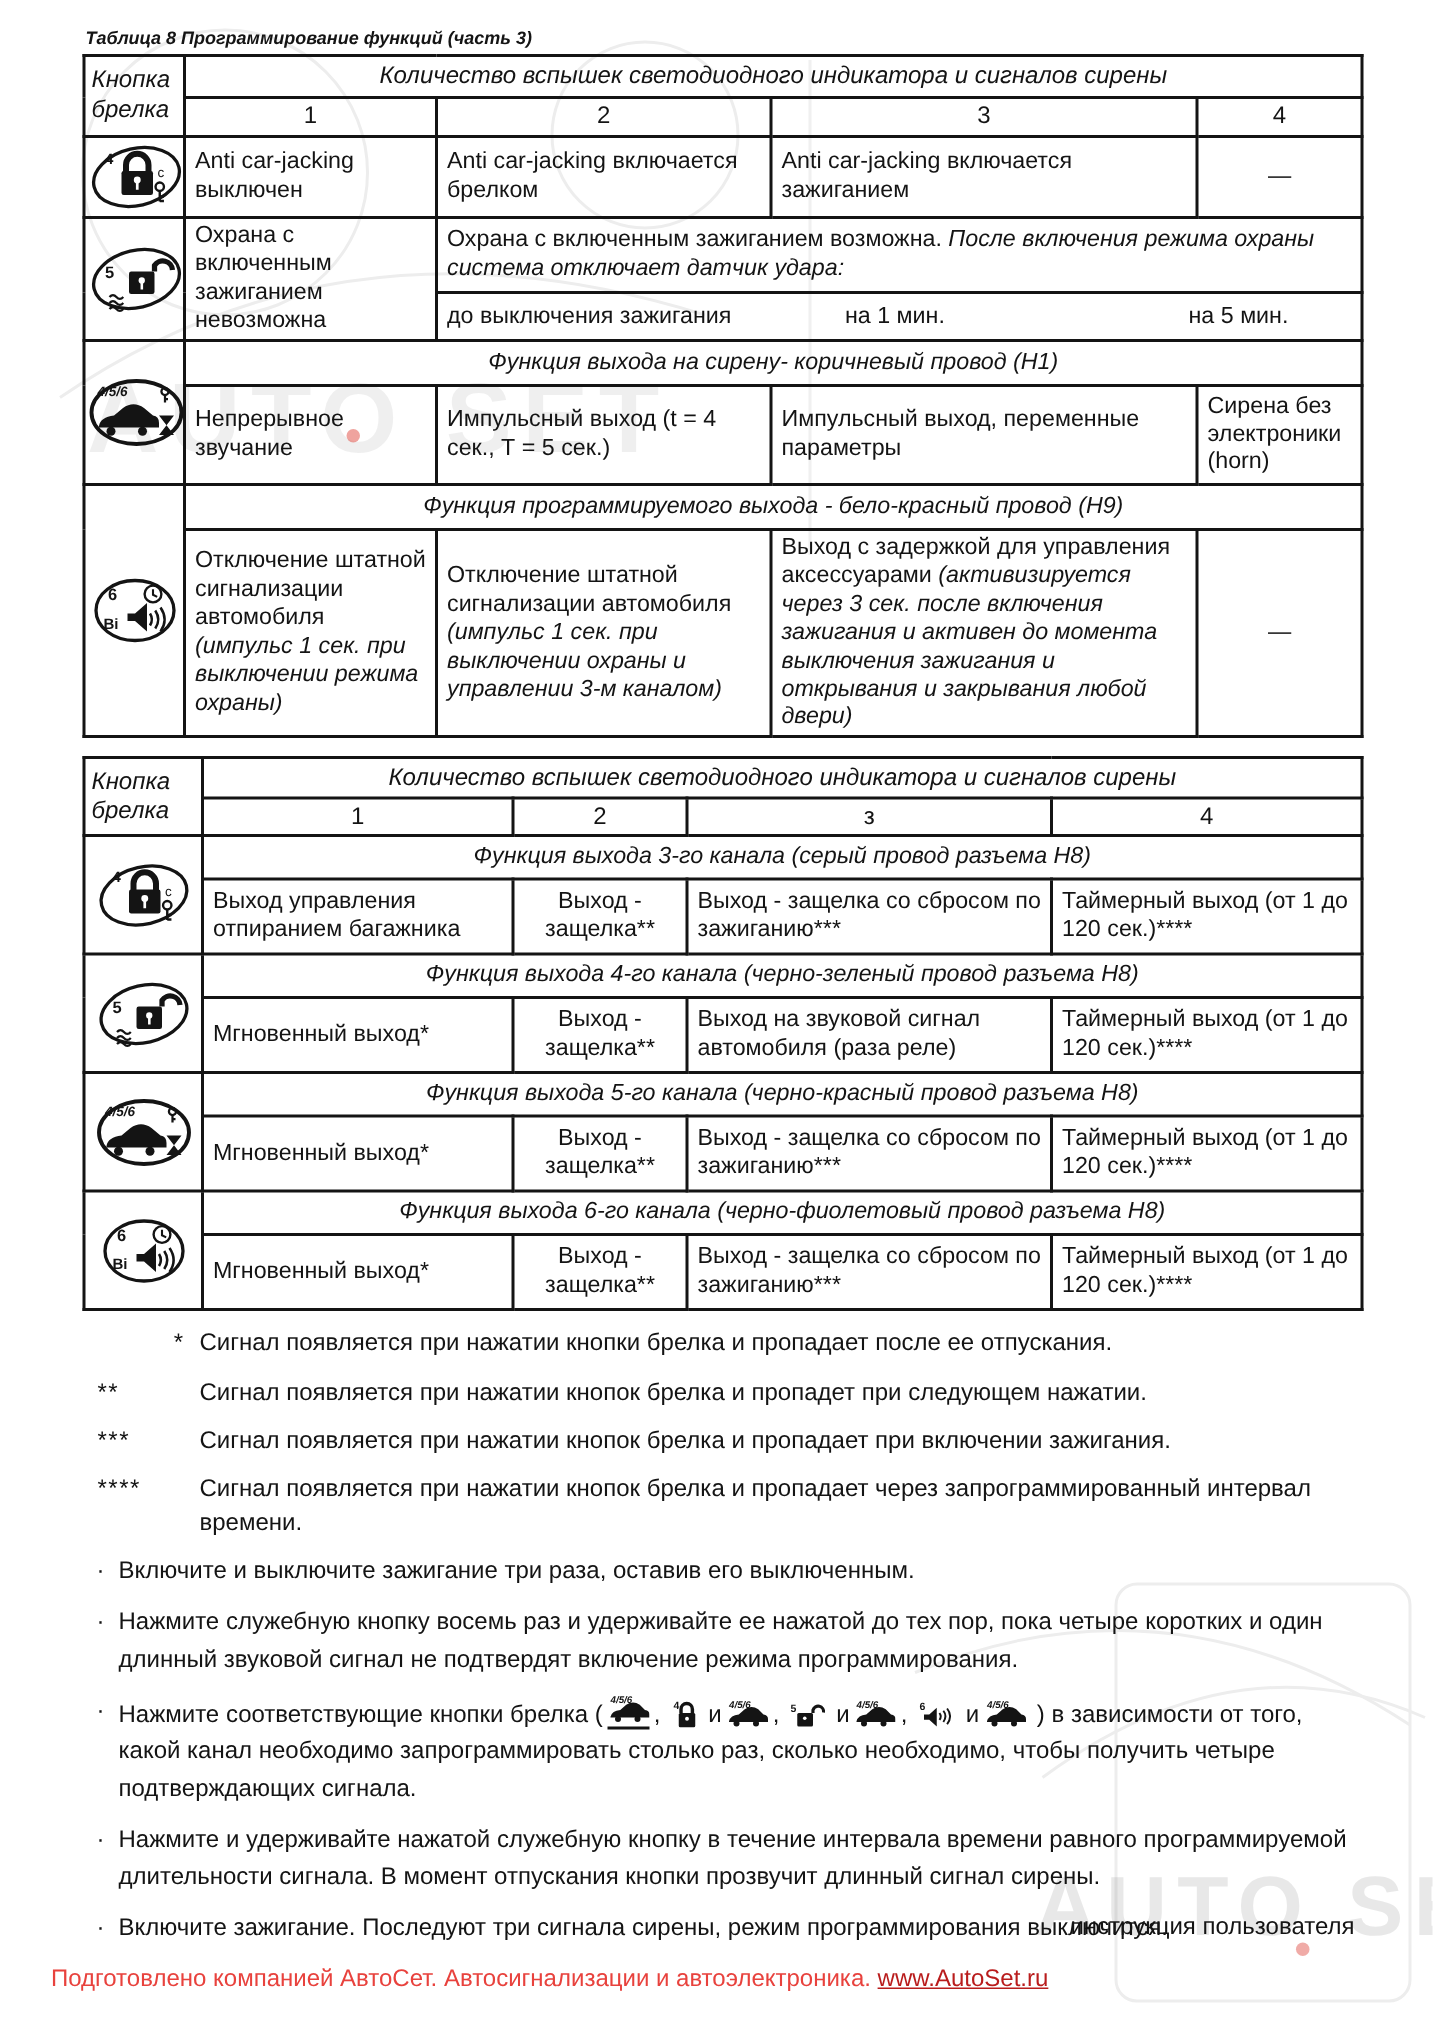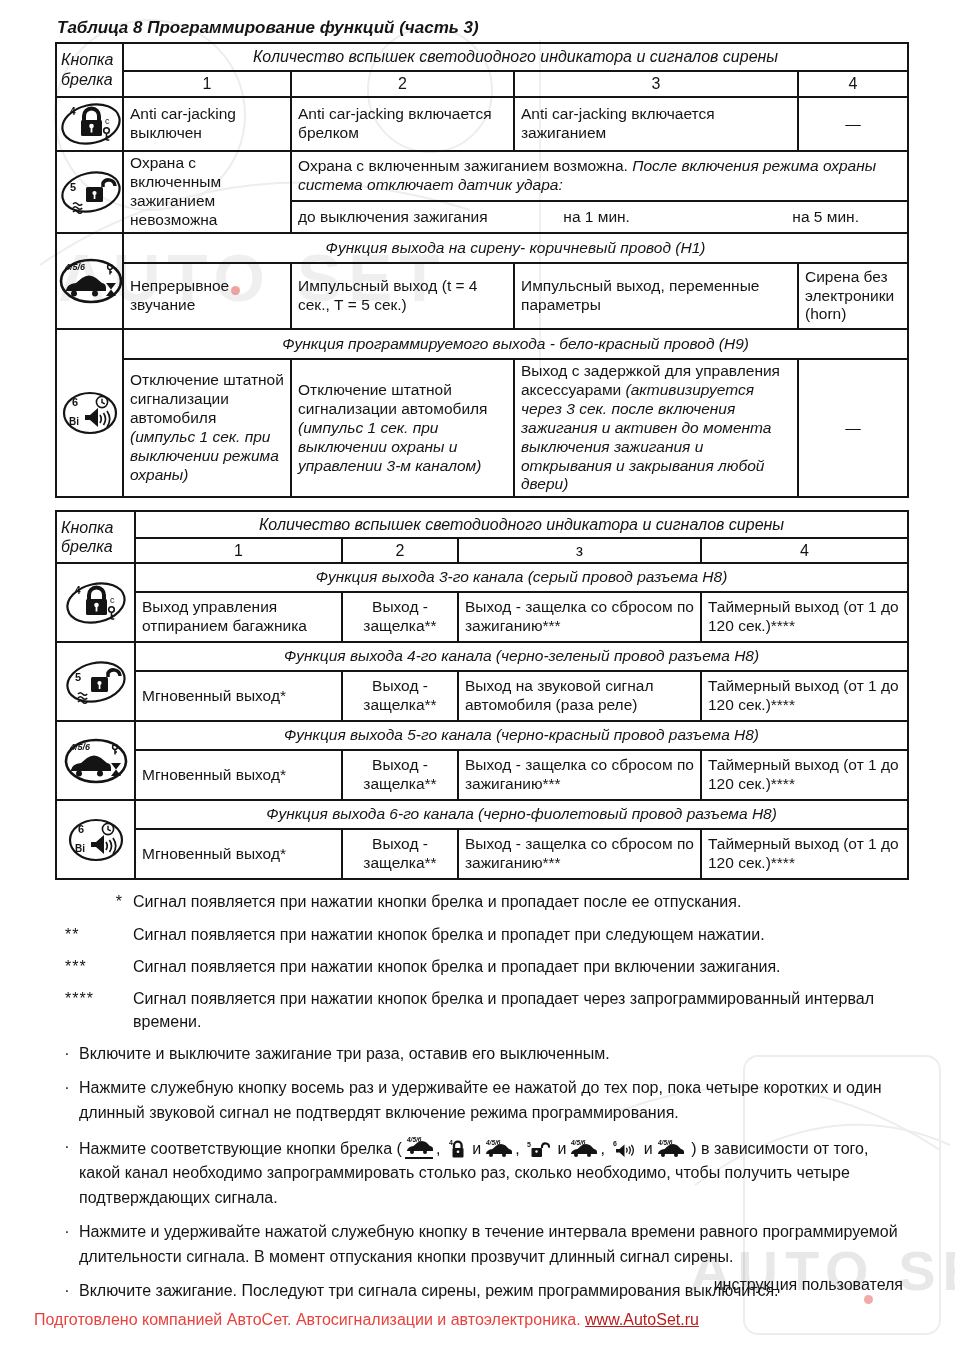--- a/index.html
+++ b/index.html
@@ -10,21 +10,21 @@
   .bg{position:absolute;left:0;top:0;z-index:0;}
   .wm{position:absolute;font-weight:bold;letter-spacing:7px;color:rgba(125,125,125,0.12);z-index:0;white-space:nowrap;}
   #wm-top{left:58px;top:240px;font-size:66px;}
   #wm-bottom{left:690px;top:1238px;font-size:56px;color:rgba(125,125,125,0.18);}
   .wm-dot{position:absolute;width:9px;height:9px;border-radius:50%;z-index:0;}
   #dot-top{left:231px;top:286px;background:#e2574f;opacity:.55;}
   #dot-bottom{left:864px;top:1295px;background:#e2574f;opacity:.5;}
 
   .doc{position:absolute;left:55px;top:16px;width:852px;z-index:2;}
 
-  .tbl-title{font-size:17px;font-weight:bold;font-style:italic;margin:2px 0 4px 2px;}
+  .tbl-title{font-size:12px;font-weight:bold;font-style:italic;margin:2px 0 4px 2px;}
   .tbl-title .plain{font-weight:normal;}
 
   table{border-collapse:collapse;table-layout:fixed;width:852px;font-size:15.5px;line-height:1.22;}
   td{border:2px solid #141414;padding:2px 6px;vertical-align:middle;overflow:hidden;}
   .hdr{font-style:italic;text-align:center;font-size:16px;}
   .num{text-align:center;font-size:16px;padding:1px 2px;}
   .band{font-style:italic;text-align:center;font-size:15.5px;}
   .icon-cell{text-align:center;padding:1px;}
   .icon-cell svg{display:inline-block;vertical-align:middle;}
   .center{text-align:center;}

